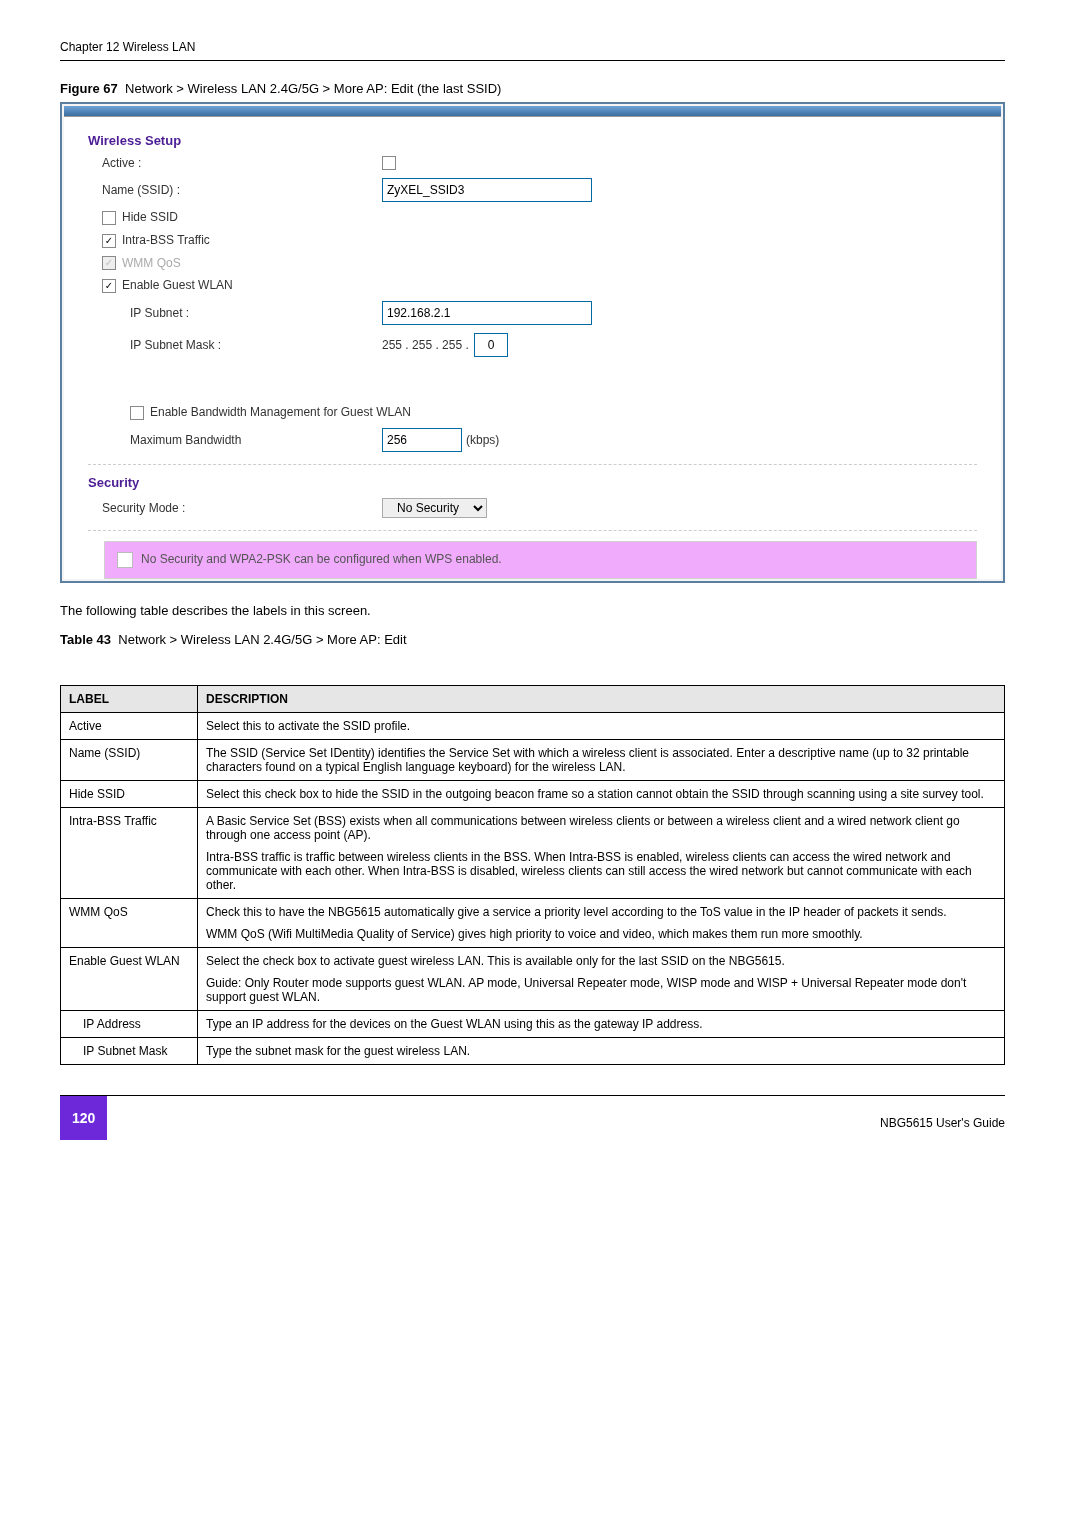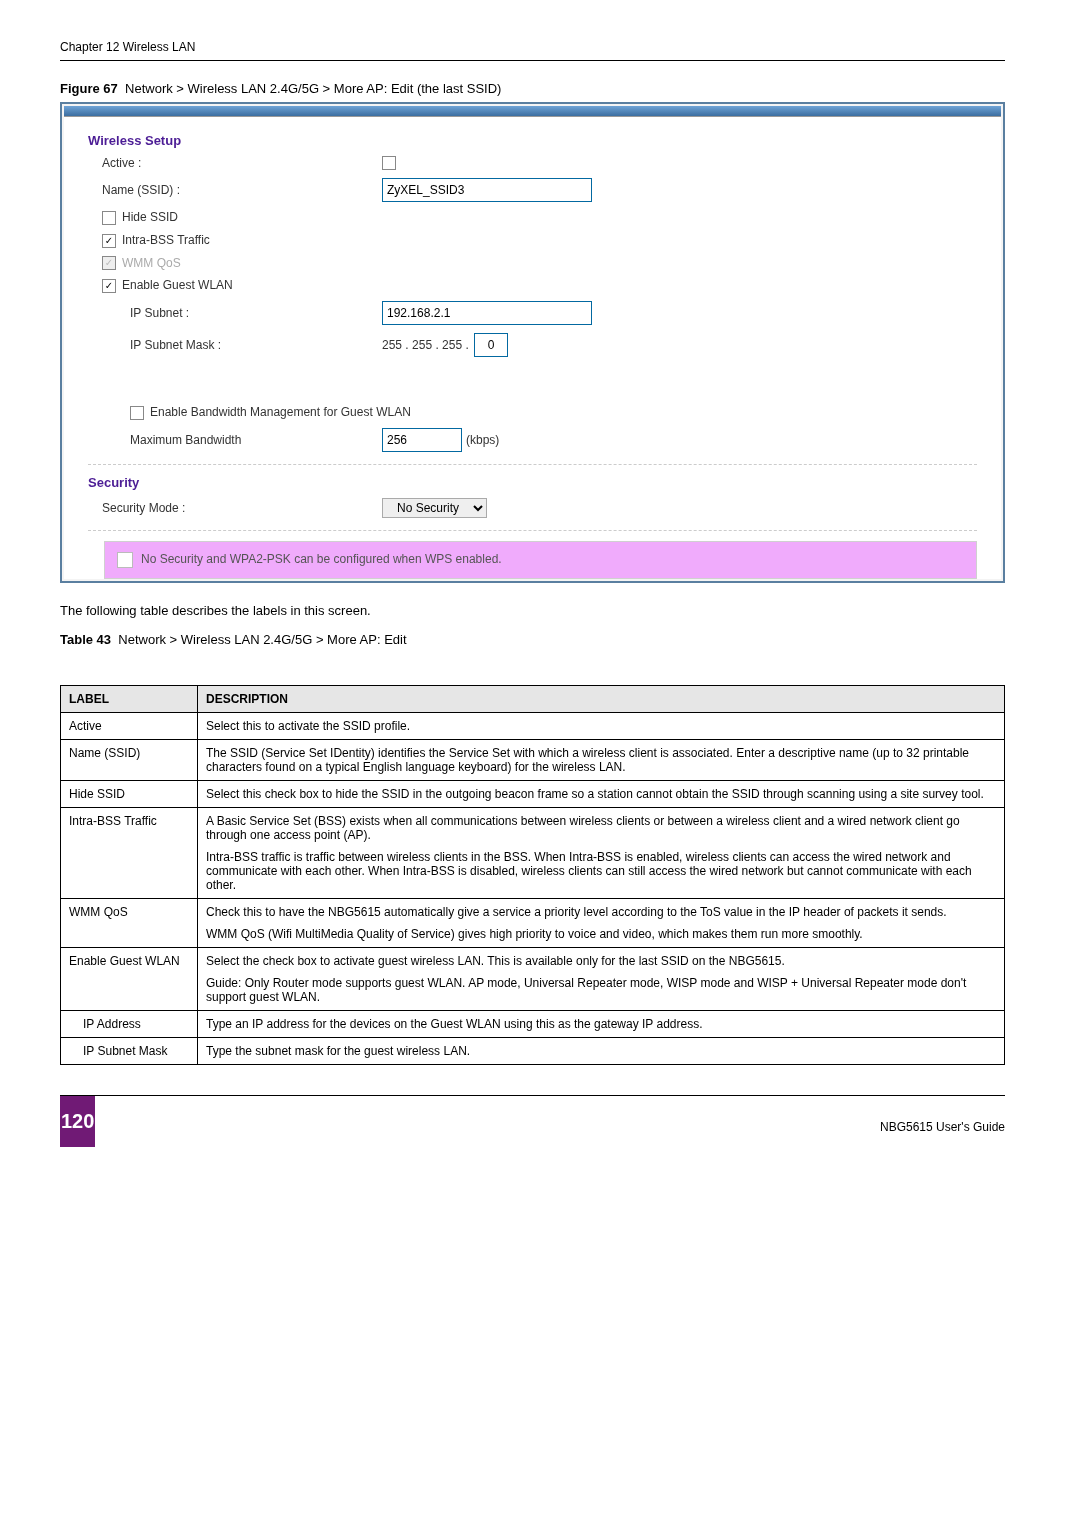--- a/index.html
+++ b/index.html
@@ -162,25 +162,25 @@
   table.desc p { margin: 0 0 8px 0; }
   table.desc p:last-child { margin-bottom: 0; }
   .footer {
     display:flex;
     align-items:center;
     margin-top: 30px;
     border-top: 1.5px solid #000;
     padding-top: 0;
   }
   .page-no {
-    background:#701a75;
+    background:#6d28d9;
     color:#fff;
     font-weight:bold;
-    font-size:20px;
-    padding: 14px 1px;
+    font-size:14px;
+    padding: 14px 12px;
   }
   .guide-name {
     margin-left:auto;
     font-size:12px;
     padding-top:10px;
   }
 </style>
 </head>
 <body>
 

